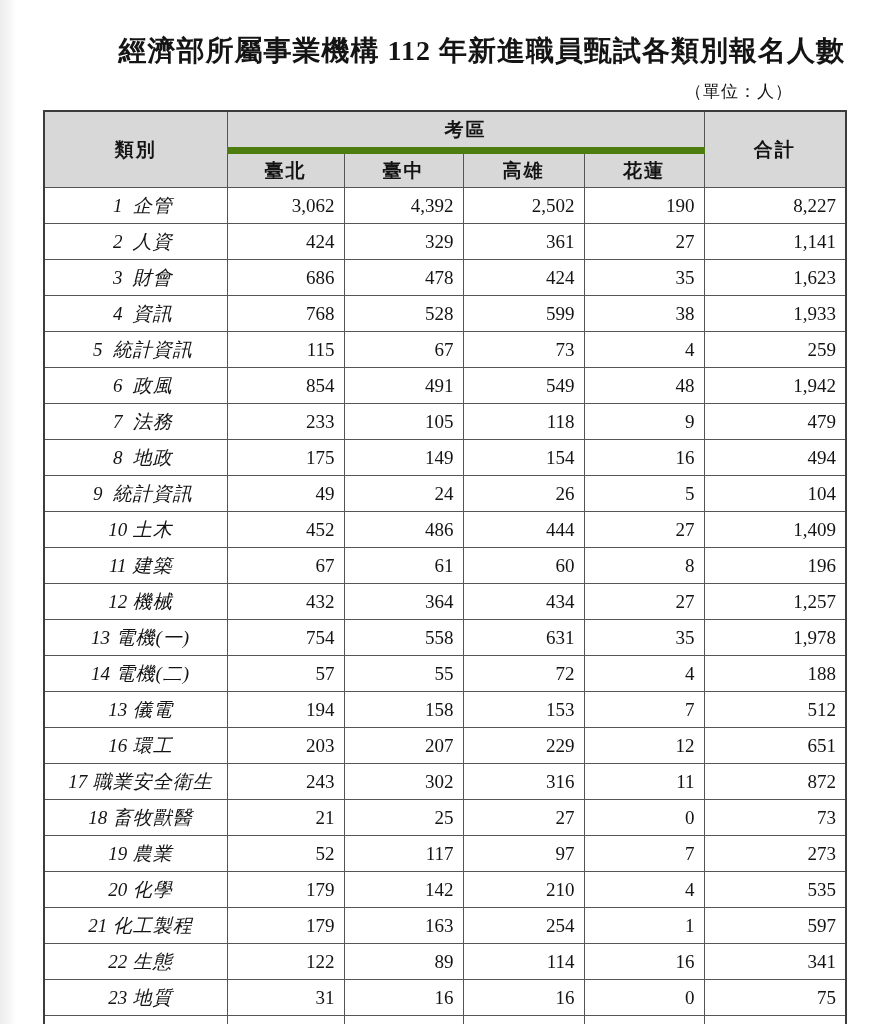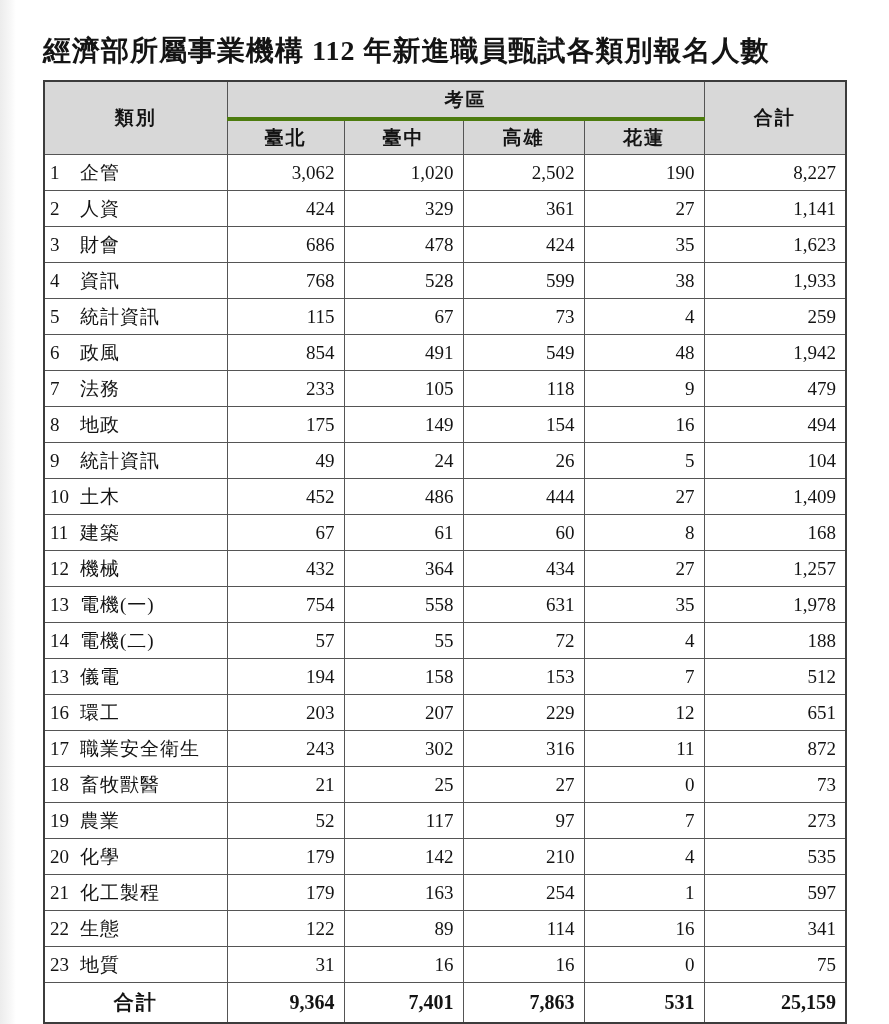--- a/index.html
+++ b/index.html
@@ -17,21 +17,21 @@
     
     background:
       linear-gradient(to right, #ececec 0px, #f7f7f7 10px, #ffffff 16px) no-repeat,
       #ffffff;
   }
   .page {
     padding: 26px 44px 0 43px;
   }
   .doc-title {
     margin: 6px 0 10px 0;
-    text-align: left;
+    text-align: right;
     font-size: 28px;
     font-weight: bold;
     letter-spacing: 1px;
     white-space: nowrap;
   }
   .unit-note {
     text-align: right;
     font-size: 17px;
     letter-spacing: 1px;
     padding-right: 52px;
@@ -51,31 +51,32 @@
   }
   .reg-table thead th {
     background: #d8d8d8;
     font-size: 19px;
     font-weight: bold;
     text-align: center;
     letter-spacing: 2px;
   }
   .reg-table thead tr.group-row th { height: 33px; }
   .reg-table thead tr.region-row th { height: 31px; }
-  th.region-group-header { border-bottom: 4px solid #4d7c0f; }
+  th.region-group-header { border-bottom: 7px solid #4d7c0f; }
   th.region-header      { border-top: 2px solid #ffffff; }
   .reg-table tbody td {
     height: 33px;
     font-size: 19px;
   }
   td.category-cell {
-    text-align: left;
+    text-align: center;
     padding-left: 5px;
     font-size: 18px;
     letter-spacing: 1px;
+    font-style: italic;
   }
   .row-no {
     display: inline-block;
     min-width: 30px;
     letter-spacing: 0;
   }
   td.value-cell {
     text-align: right;
     padding-right: 9px;
   }
@@ -90,20 +91,21 @@
     letter-spacing: 2px;
   }
 </style>
 </head>
 <body>
 
 <div class="page">
 
   <h1 class="doc-title">經濟部所屬事業機構 112 年新進職員甄試各類別報名人數</h1>
 
+  <div class="unit-note">（單位：人）</div>
 
   <table class="reg-table">
     <colgroup>
       <col style="width:183px">
       <col style="width:117px">
       <col style="width:119px">
       <col style="width:121px">
       <col style="width:120px">
       <col style="width:142px">
     </colgroup>
@@ -117,21 +119,21 @@
           <th class="region-header">臺北</th>
           <th class="region-header">臺中</th>
           <th class="region-header">高雄</th>
           <th class="region-header">花蓮</th>
         </tr>
     </thead>
     <tbody id="data-rows">
         <tr>
           <td class="category-cell"><span class="row-no">1</span><span>企管</span></td>
           <td class="value-cell">3,062</td>
-          <td class="value-cell">1,020</td>
+          <td class="value-cell">4,392</td>
           <td class="value-cell">2,502</td>
           <td class="value-cell">190</td>
           <td class="value-cell">8,227</td>
         </tr>
         <tr>
           <td class="category-cell"><span class="row-no">2</span><span>人資</span></td>
           <td class="value-cell">424</td>
           <td class="value-cell">329</td>
           <td class="value-cell">361</td>
           <td class="value-cell">27</td>
@@ -200,21 +202,21 @@
           <td class="value-cell">444</td>
           <td class="value-cell">27</td>
           <td class="value-cell">1,409</td>
         </tr>
         <tr>
           <td class="category-cell"><span class="row-no">11</span><span>建築</span></td>
           <td class="value-cell">67</td>
           <td class="value-cell">61</td>
           <td class="value-cell">60</td>
           <td class="value-cell">8</td>
-          <td class="value-cell">168</td>
+          <td class="value-cell">196</td>
         </tr>
         <tr>
           <td class="category-cell"><span class="row-no">12</span><span>機械</span></td>
           <td class="value-cell">432</td>
           <td class="value-cell">364</td>
           <td class="value-cell">434</td>
           <td class="value-cell">27</td>
           <td class="value-cell">1,257</td>
         </tr>
         <tr>

